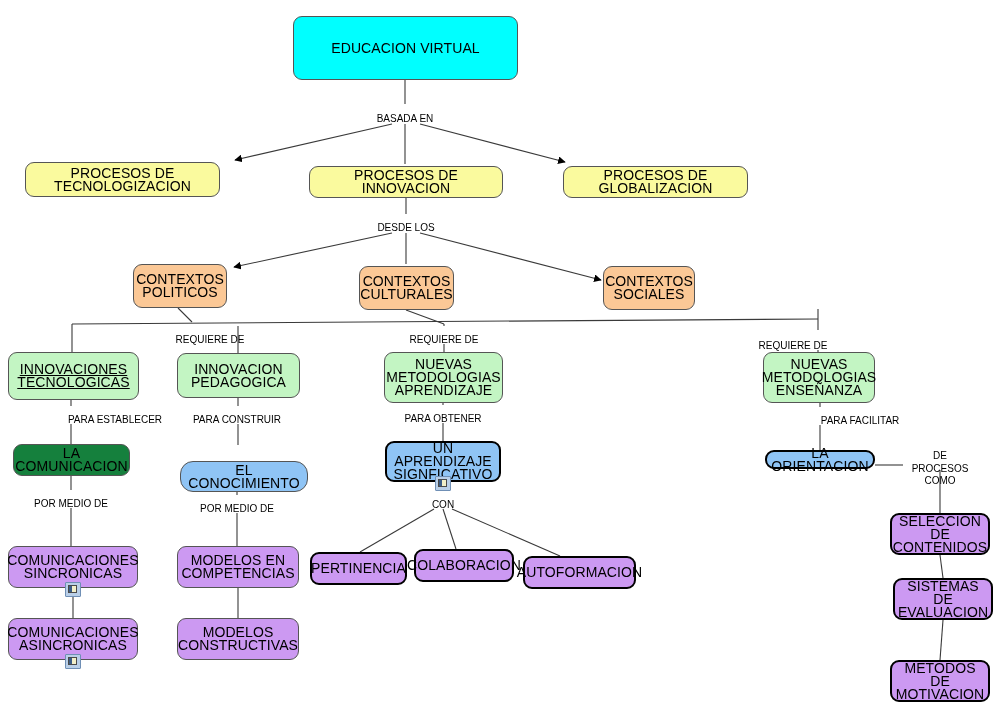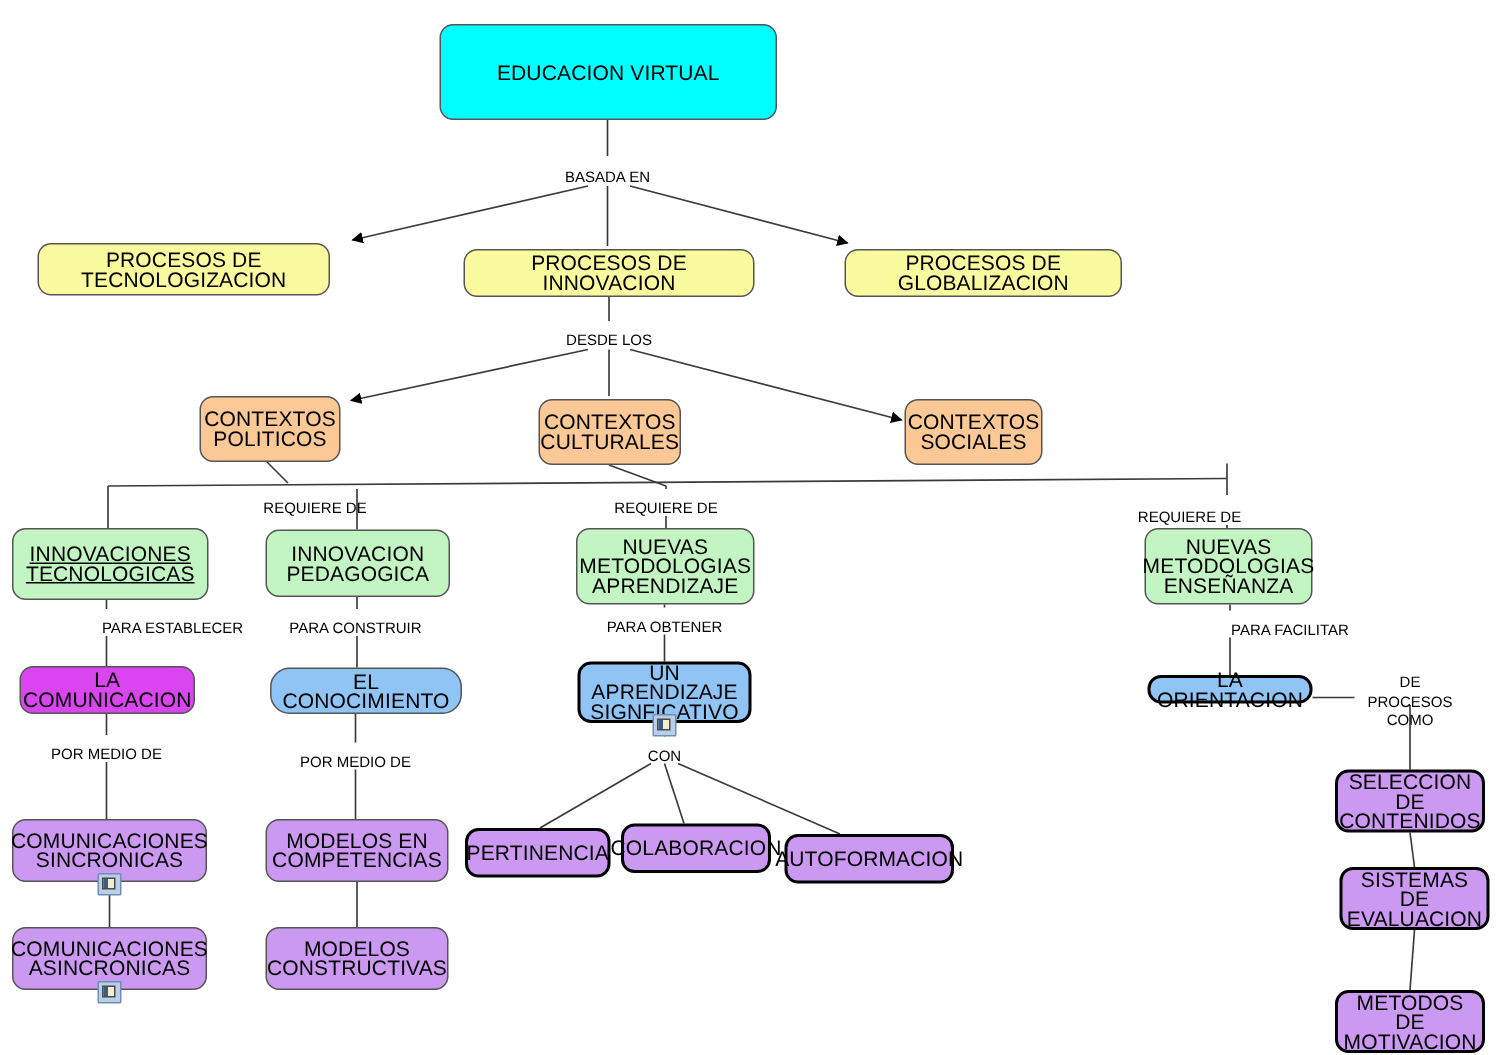--- a/index.html
+++ b/index.html
@@ -193,24 +193,24 @@
       <div class="node" style="left: 384px; top: 352px; width: 119px; height: 51px; background: rgb(195, 245, 195);">
         <span class="txt">NUEVAS
 METODOLOGIAS
 APRENDIZAJE</span>
       </div>
       <div class="node" style="left: 763px; top: 352px; width: 112px; height: 51px; background: rgb(195, 245, 195);">
         <span class="txt">NUEVAS
 METODOLOGIAS
 ENSEÑANZA</span>
       </div>
-      <div class="node" style="left: 13px; top: 444px; width: 117px; height: 32px; background: #d946ef;">
+      <div class="node" style="left: 13px; top: 444px; width: 117px; height: 32px; background: #15803d;">
         <span class="txt">LA COMUNICACION</span>
       </div>
-      <div class="node" style="left: 180px; top: 445px; width: 128px; height: 31px; background: rgb(143, 196, 245); border-radius: 13px;">
+      <div class="node" style="left: 180px; top: 461px; width: 128px; height: 31px; background: rgb(143, 196, 245); border-radius: 13px;">
         <span class="txt">EL CONOCIMIENTO</span>
       </div>
       <div class="node thick" style="left: 385px; top: 441px; width: 116px; height: 41px; background: rgb(143, 196, 245);">
         <span class="txt">UN APRENDIZAJE
 SIGNFICATIVO</span>
       </div>
       <span class="badge" style="left: 443px; top: 476px;"></span>
       <div class="node thick" style="left: 765px; top: 450px; width: 110px; height: 19px; background: rgb(143, 196, 245);">
         <span class="txt">LA ORIENTACION</span>
       </div>

